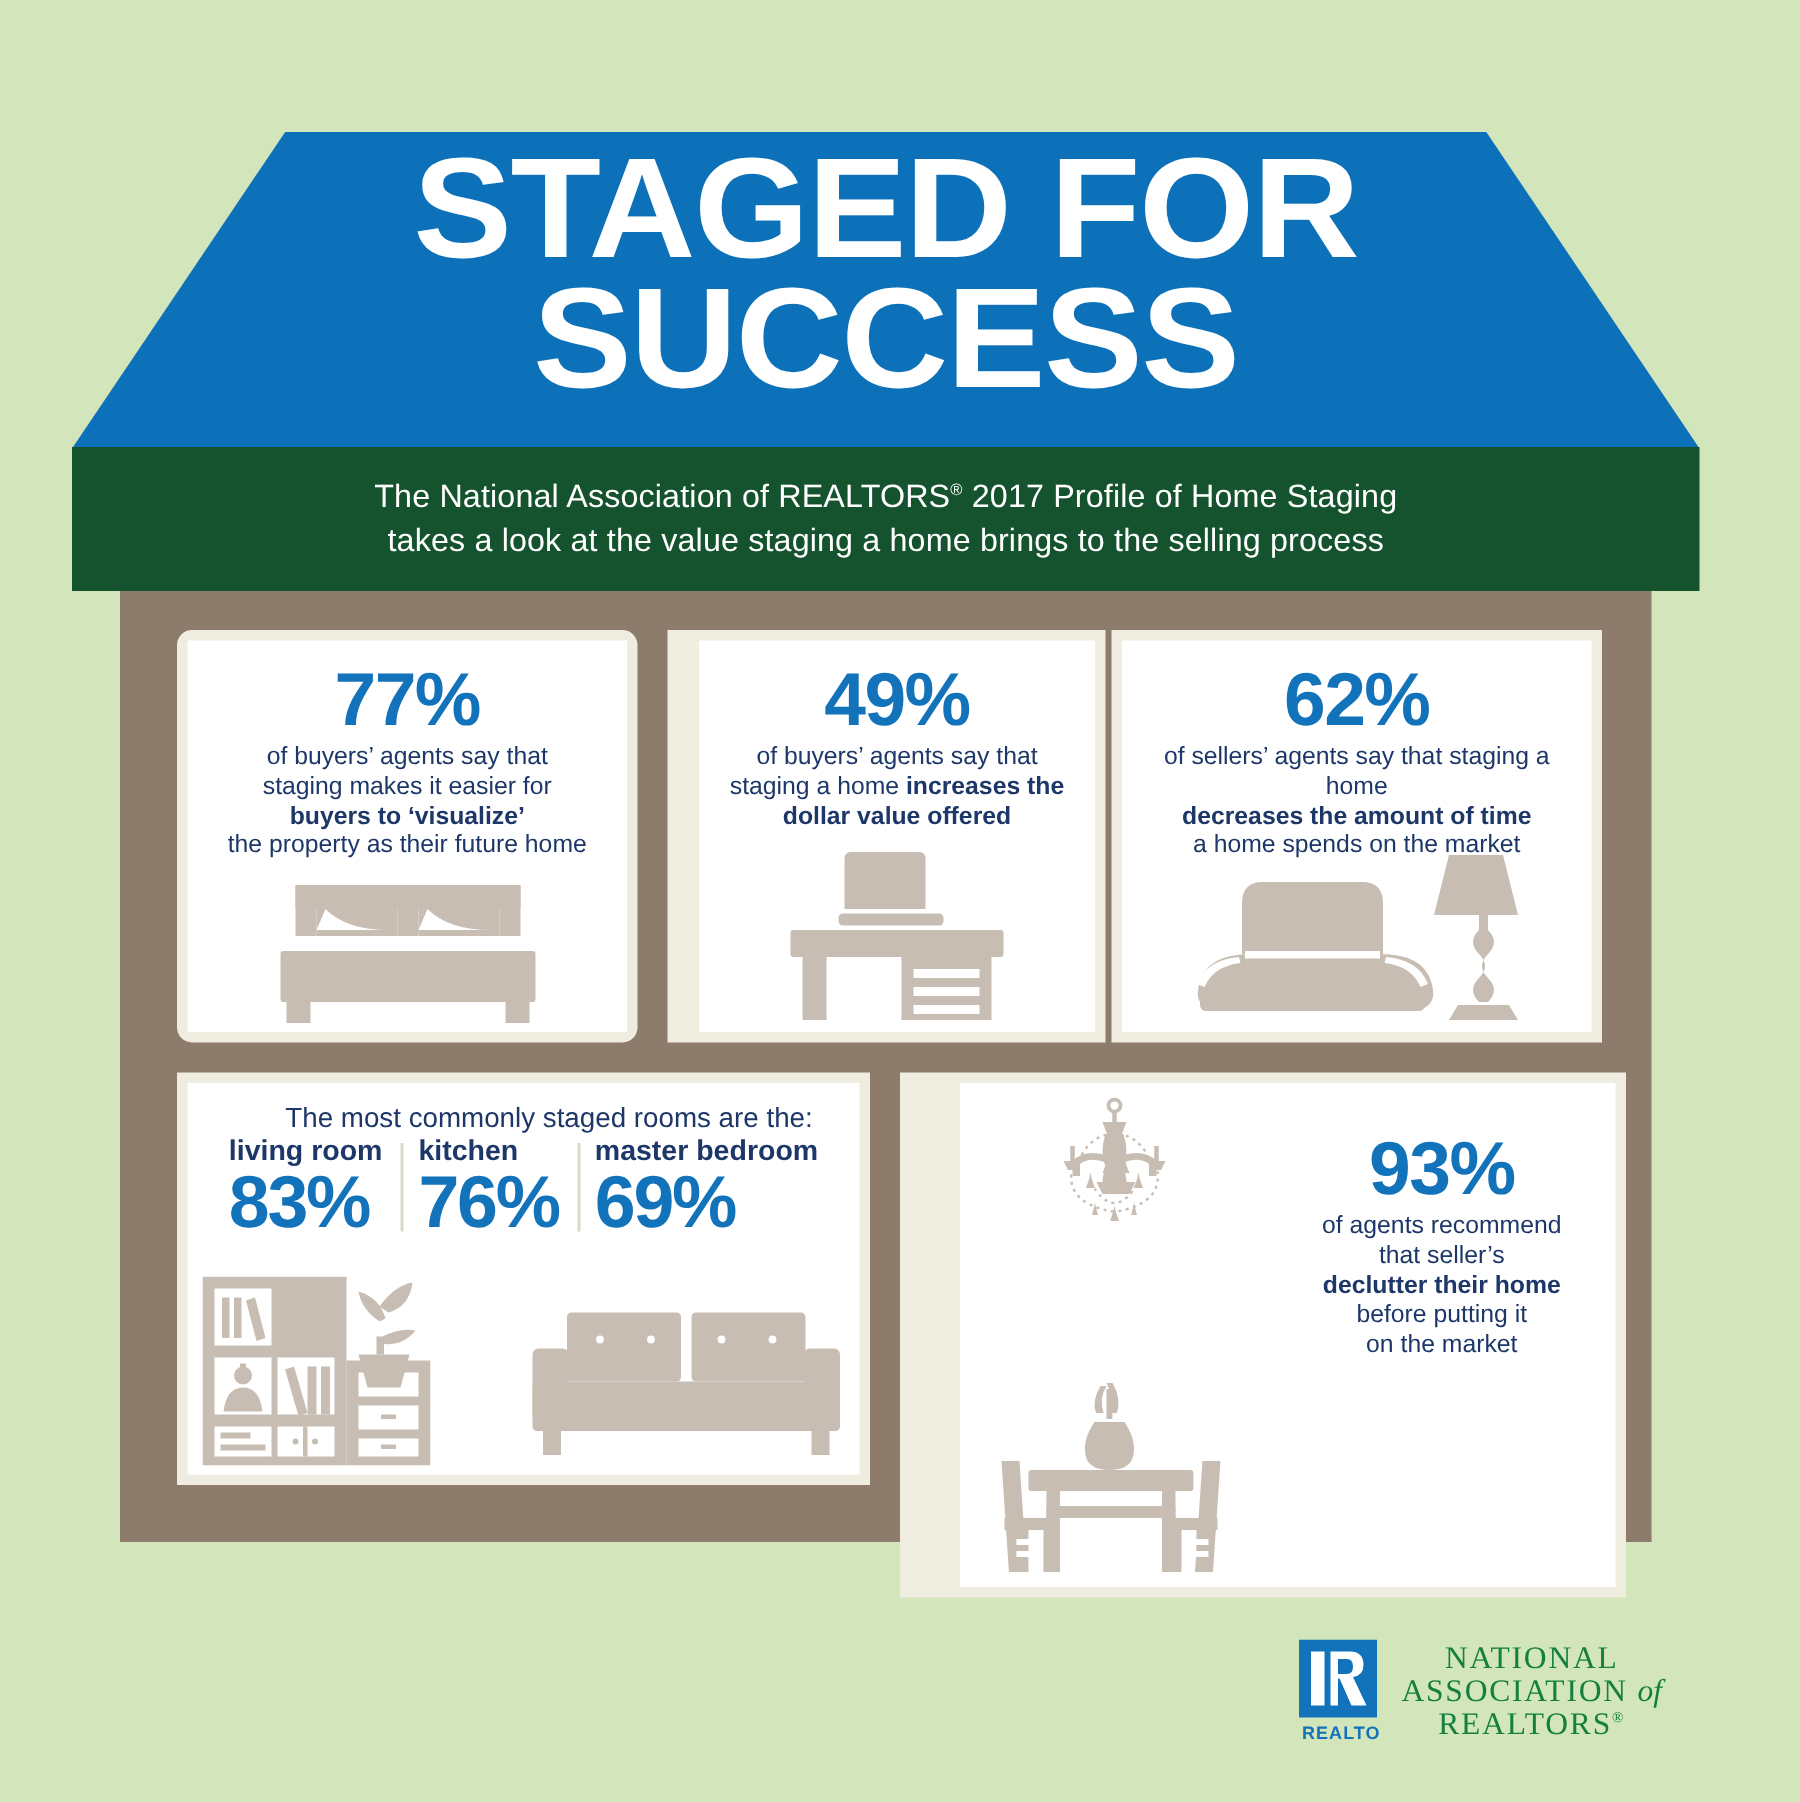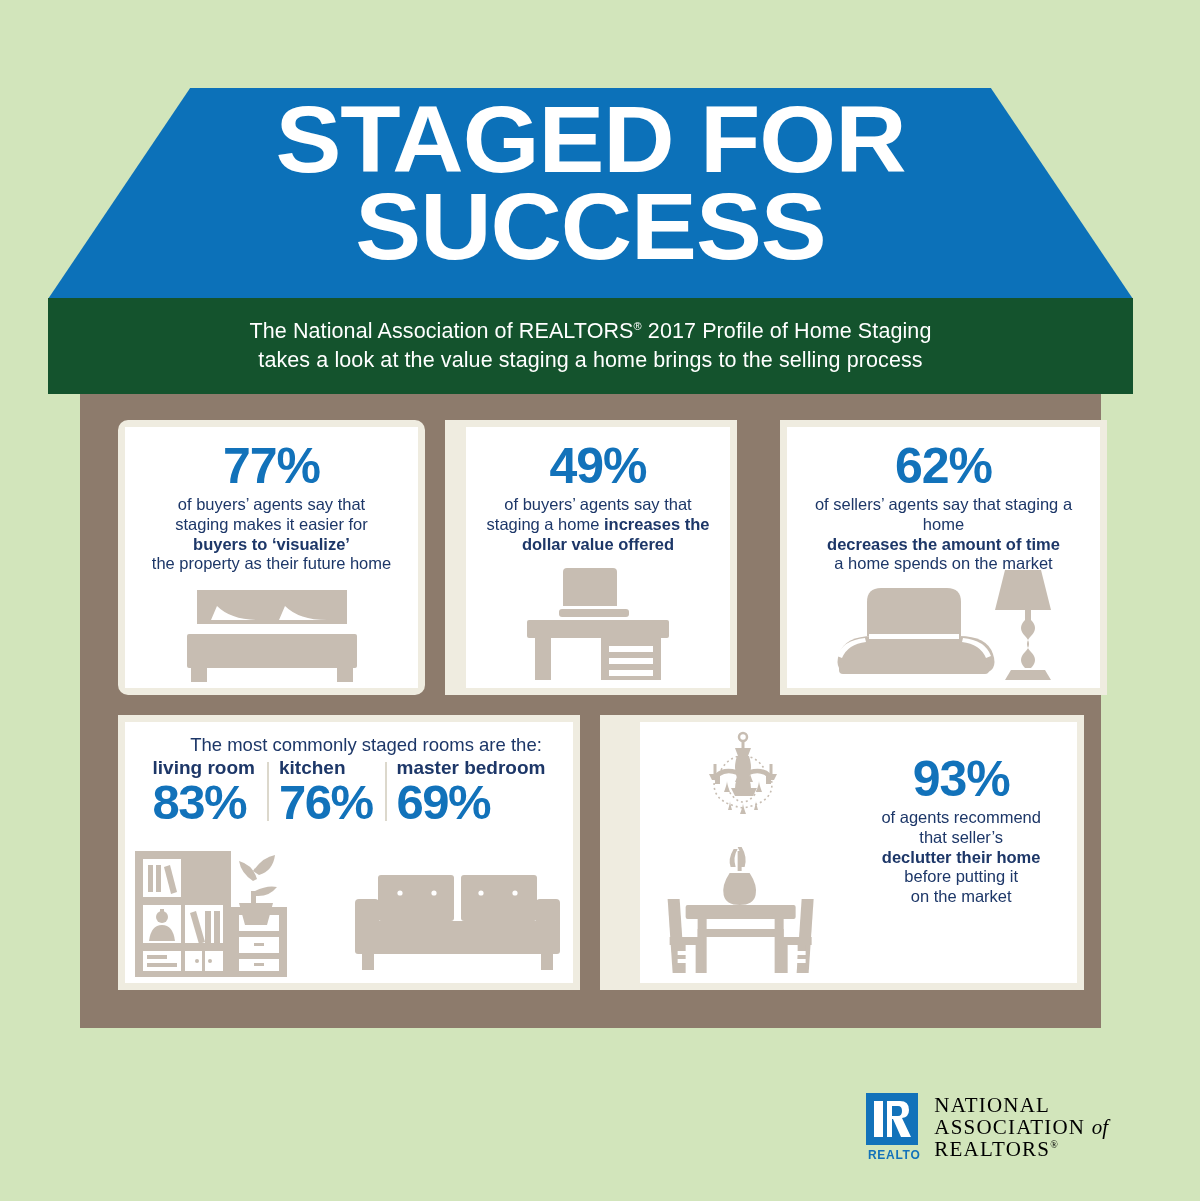--- a/index.html
+++ b/index.html
@@ -53,23 +53,23 @@
 
   
   .card{
     position:absolute; background:#efece0; padding:7px; box-sizing:border-box; z-index:4;
   }
   .card-inner{
     background:#ffffff; width:100%; height:100%; position:relative; overflow:hidden;
   }
   .c1{left:118px; top:420px;  width:307px; height:275px;border-radius:10px;}
   .c2{left:445px; top:420px;  width:292px; height:275px;padding-left:21px;}
-  .c3{left:780px; top:420px;  width:327px; height:275px;}
+  .c3{left:741px; top:420px;  width:327px; height:275px;}
   .c4{left:118px; top:715px;  width:462px; height:275px;}
-  .c5{left:600px; top:715px;  width:484px; height:275px;padding-left:40px;}
+  .c5{left:600px; top:715px;  width:484px; height:350px;padding-left:40px;}
 
   .pct{
     color:#1272ba; font-weight:bold; text-align:center;
     font-size:50px; line-height:1; margin:14px 0 4px;
     letter-spacing:-1px;
   }
   .blurb{
     color:#1d3768; text-align:center; font-size:16.5px; line-height:1.2;
     margin:0 8px;
   }
@@ -101,21 +101,21 @@
   .chandelier{position:absolute;left:50%;top:8px;transform:translateX(-50%);}
   .dinetable{position:absolute;left:50%;bottom:8px;transform:translateX(-52%);}
 
   
   .logo{
     position:absolute; right:92px; bottom:38px; z-index:5;
     display:flex; align-items:center; gap:14px;
   }
   .logo-mark{width:56px;}
   .logo-words{
-    font-family:"Liberation Serif", serif; color:#000000; line-height:1.04;
+    font-family:"Liberation Serif", serif; color:#15803d; line-height:1.04;text-align:center;
   }
   .logo-words .w{display:block;font-size:21px;letter-spacing:1.2px;}
   .logo-words .w .of{font-style:italic;letter-spacing:0;}
   .logo-words .w sup{font-size:10px;}
 </style>
 </head>
 <body>
 
 <div id="stage">
 

